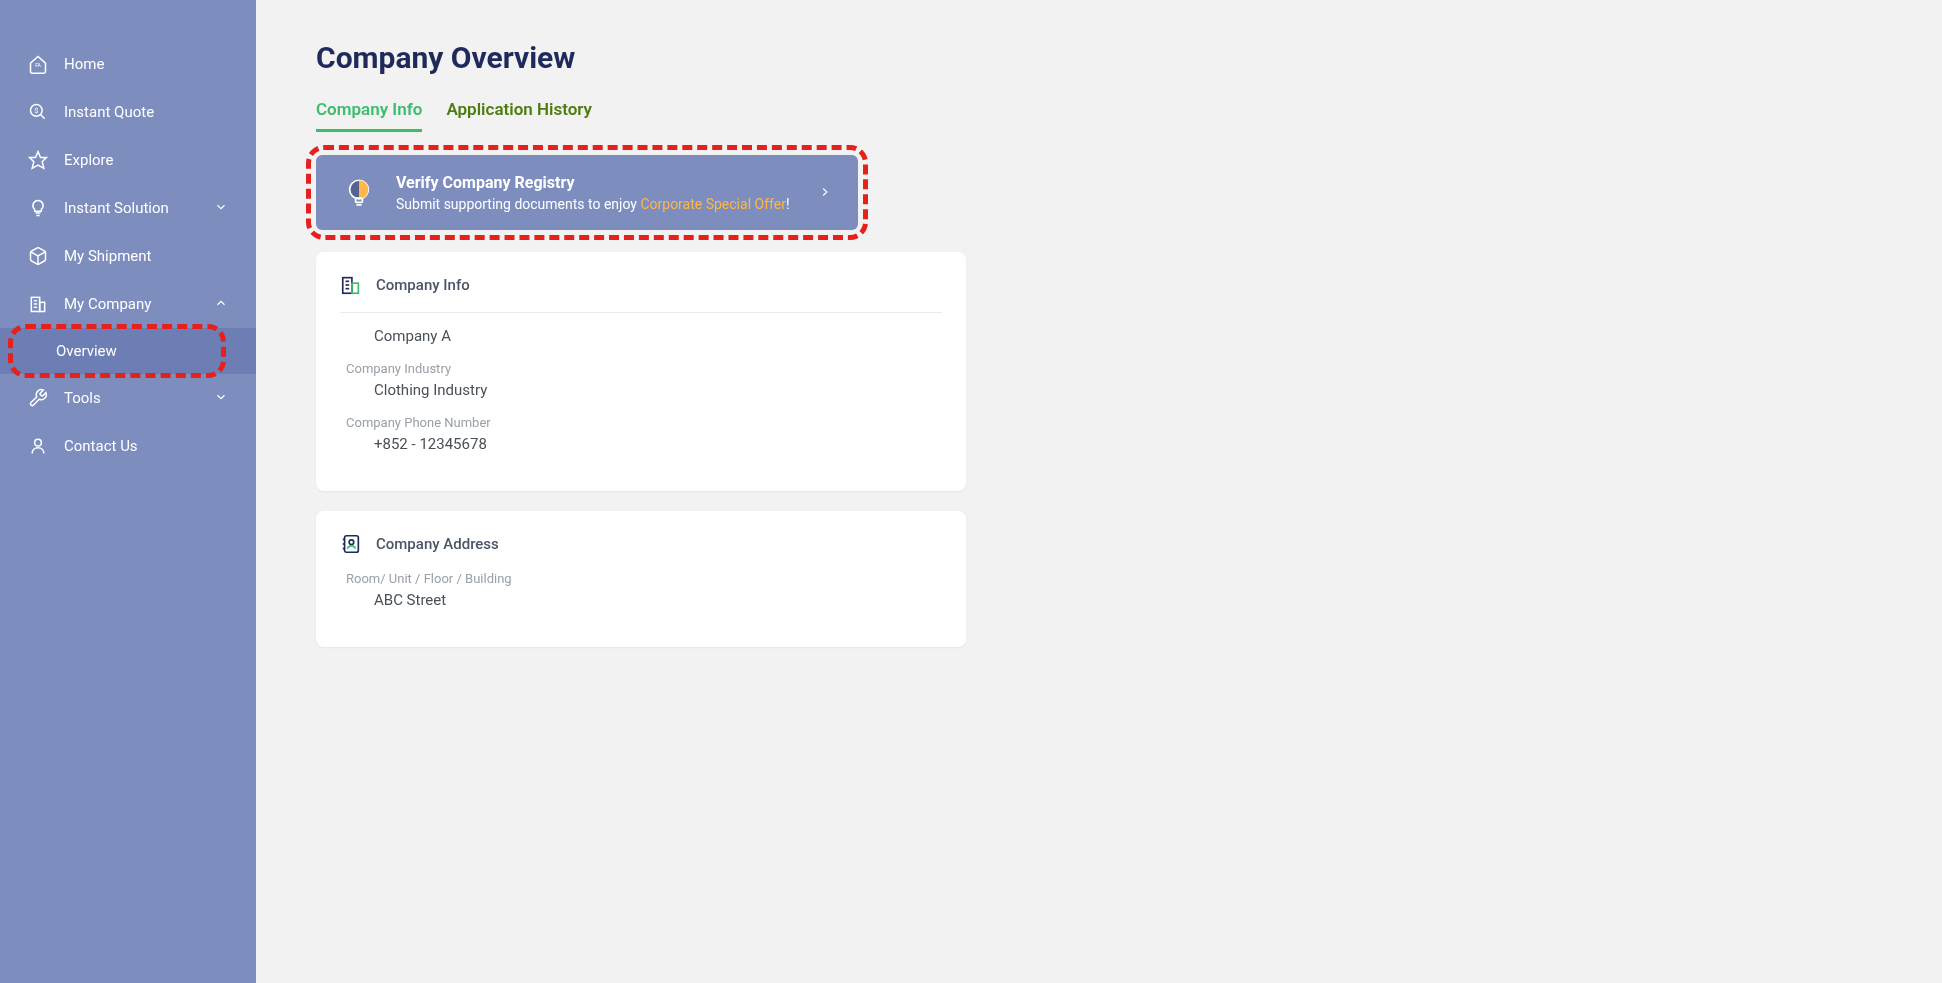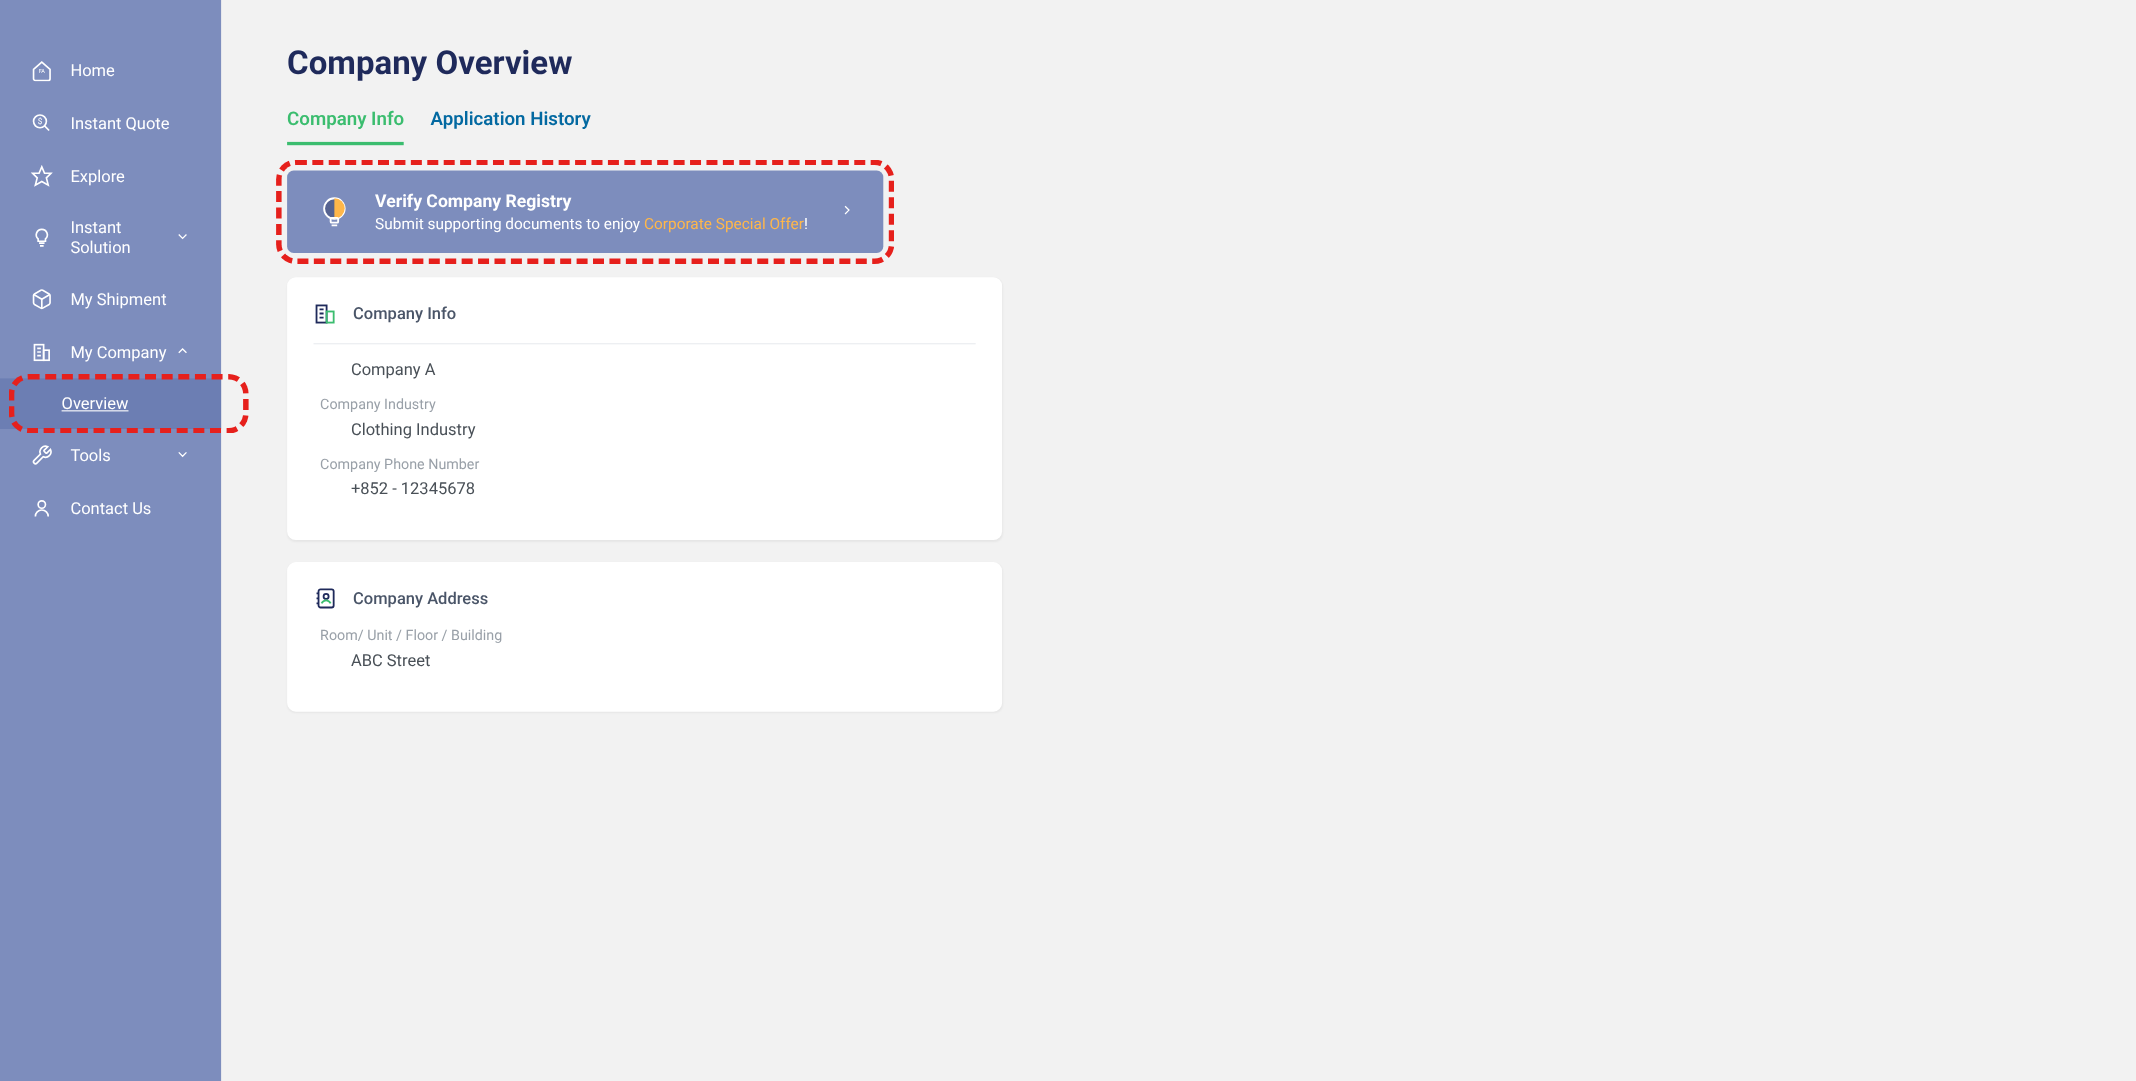--- a/index.html
+++ b/index.html
@@ -7,21 +7,21 @@
   padding: 0;
   box-sizing: border-box;
 }
 body {
   font-family: -apple-system, BlinkMacSystemFont, "Segoe UI", Roboto, Arial, sans-serif;
   background: #f2f2f2;
   display: flex;
   min-height: 100vh;
 }
 .sidebar {
-  width: 201px;
+  width: 256px;
   background: #7d8dbd;
   flex-shrink: 0;
   padding-top: 40px;
 }
 .sidebar-item {
   display: flex;
   align-items: center;
   padding: 14px 28px;
   color: #fff;
   font-size: 15px;
@@ -47,21 +47,20 @@
 .sidebar-subitem {
   display: flex;
   align-items: center;
   padding: 14px 28px 14px 56px;
   color: #fff;
   font-size: 15px;
   cursor: pointer;
 }
 .sidebar-subitem.active {
   background: #6c7eb3;
-  text-decoration: underline;
 }
 .main {
   flex: 1;
   padding: 40px 60px;
 }
 .page-title {
   font-size: 30px;
   font-weight: 700;
   color: #1f2a5b;
   margin-bottom: 18px;
@@ -77,21 +76,21 @@
   font-size: 17px;
   font-weight: 600;
   cursor: pointer;
   border-bottom: 3px solid transparent;
 }
 .tab.active {
   color: #3bbd6f;
   border-bottom-color: #3bbd6f;
 }
 .tab.inactive {
-  color: #0369a1;
+  color: #4d7c0f;
 }
 .banner {
   background: #7d8dbd;
   border-radius: 6px;
   padding: 18px 26px;
   display: flex;
   align-items: center;
   color: #fff;
   width: 542px;
   margin-bottom: 22px;

